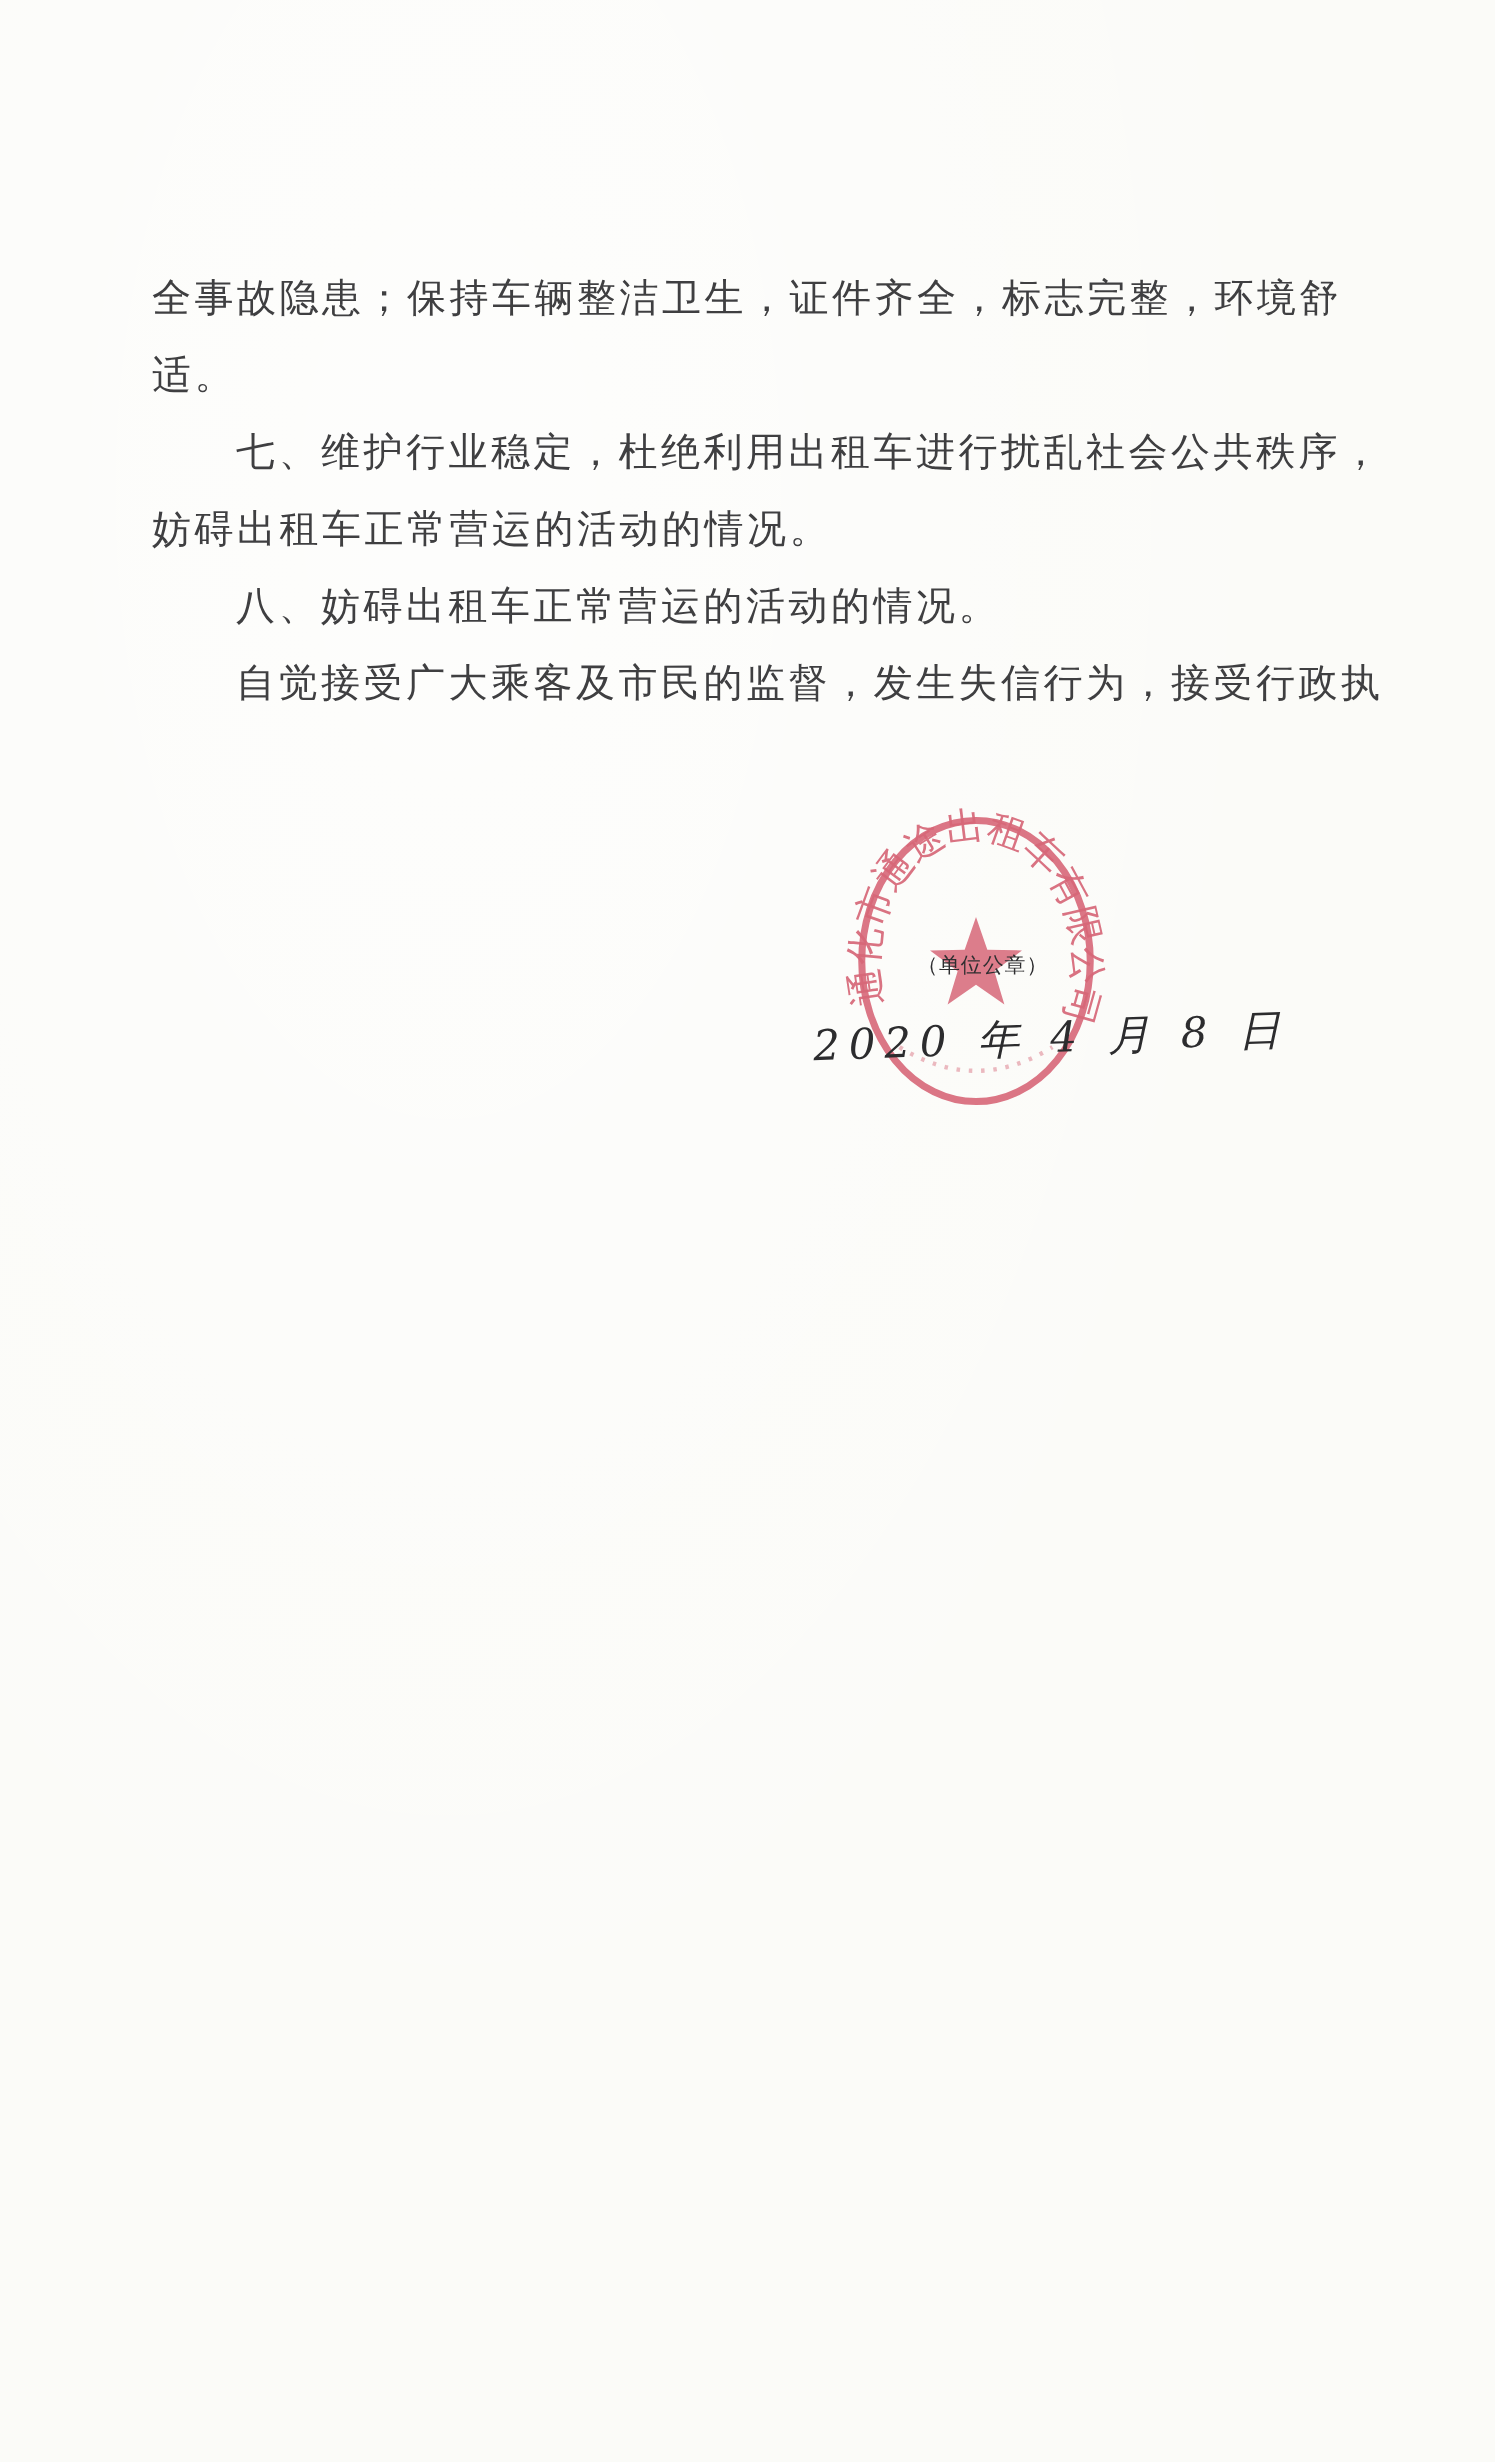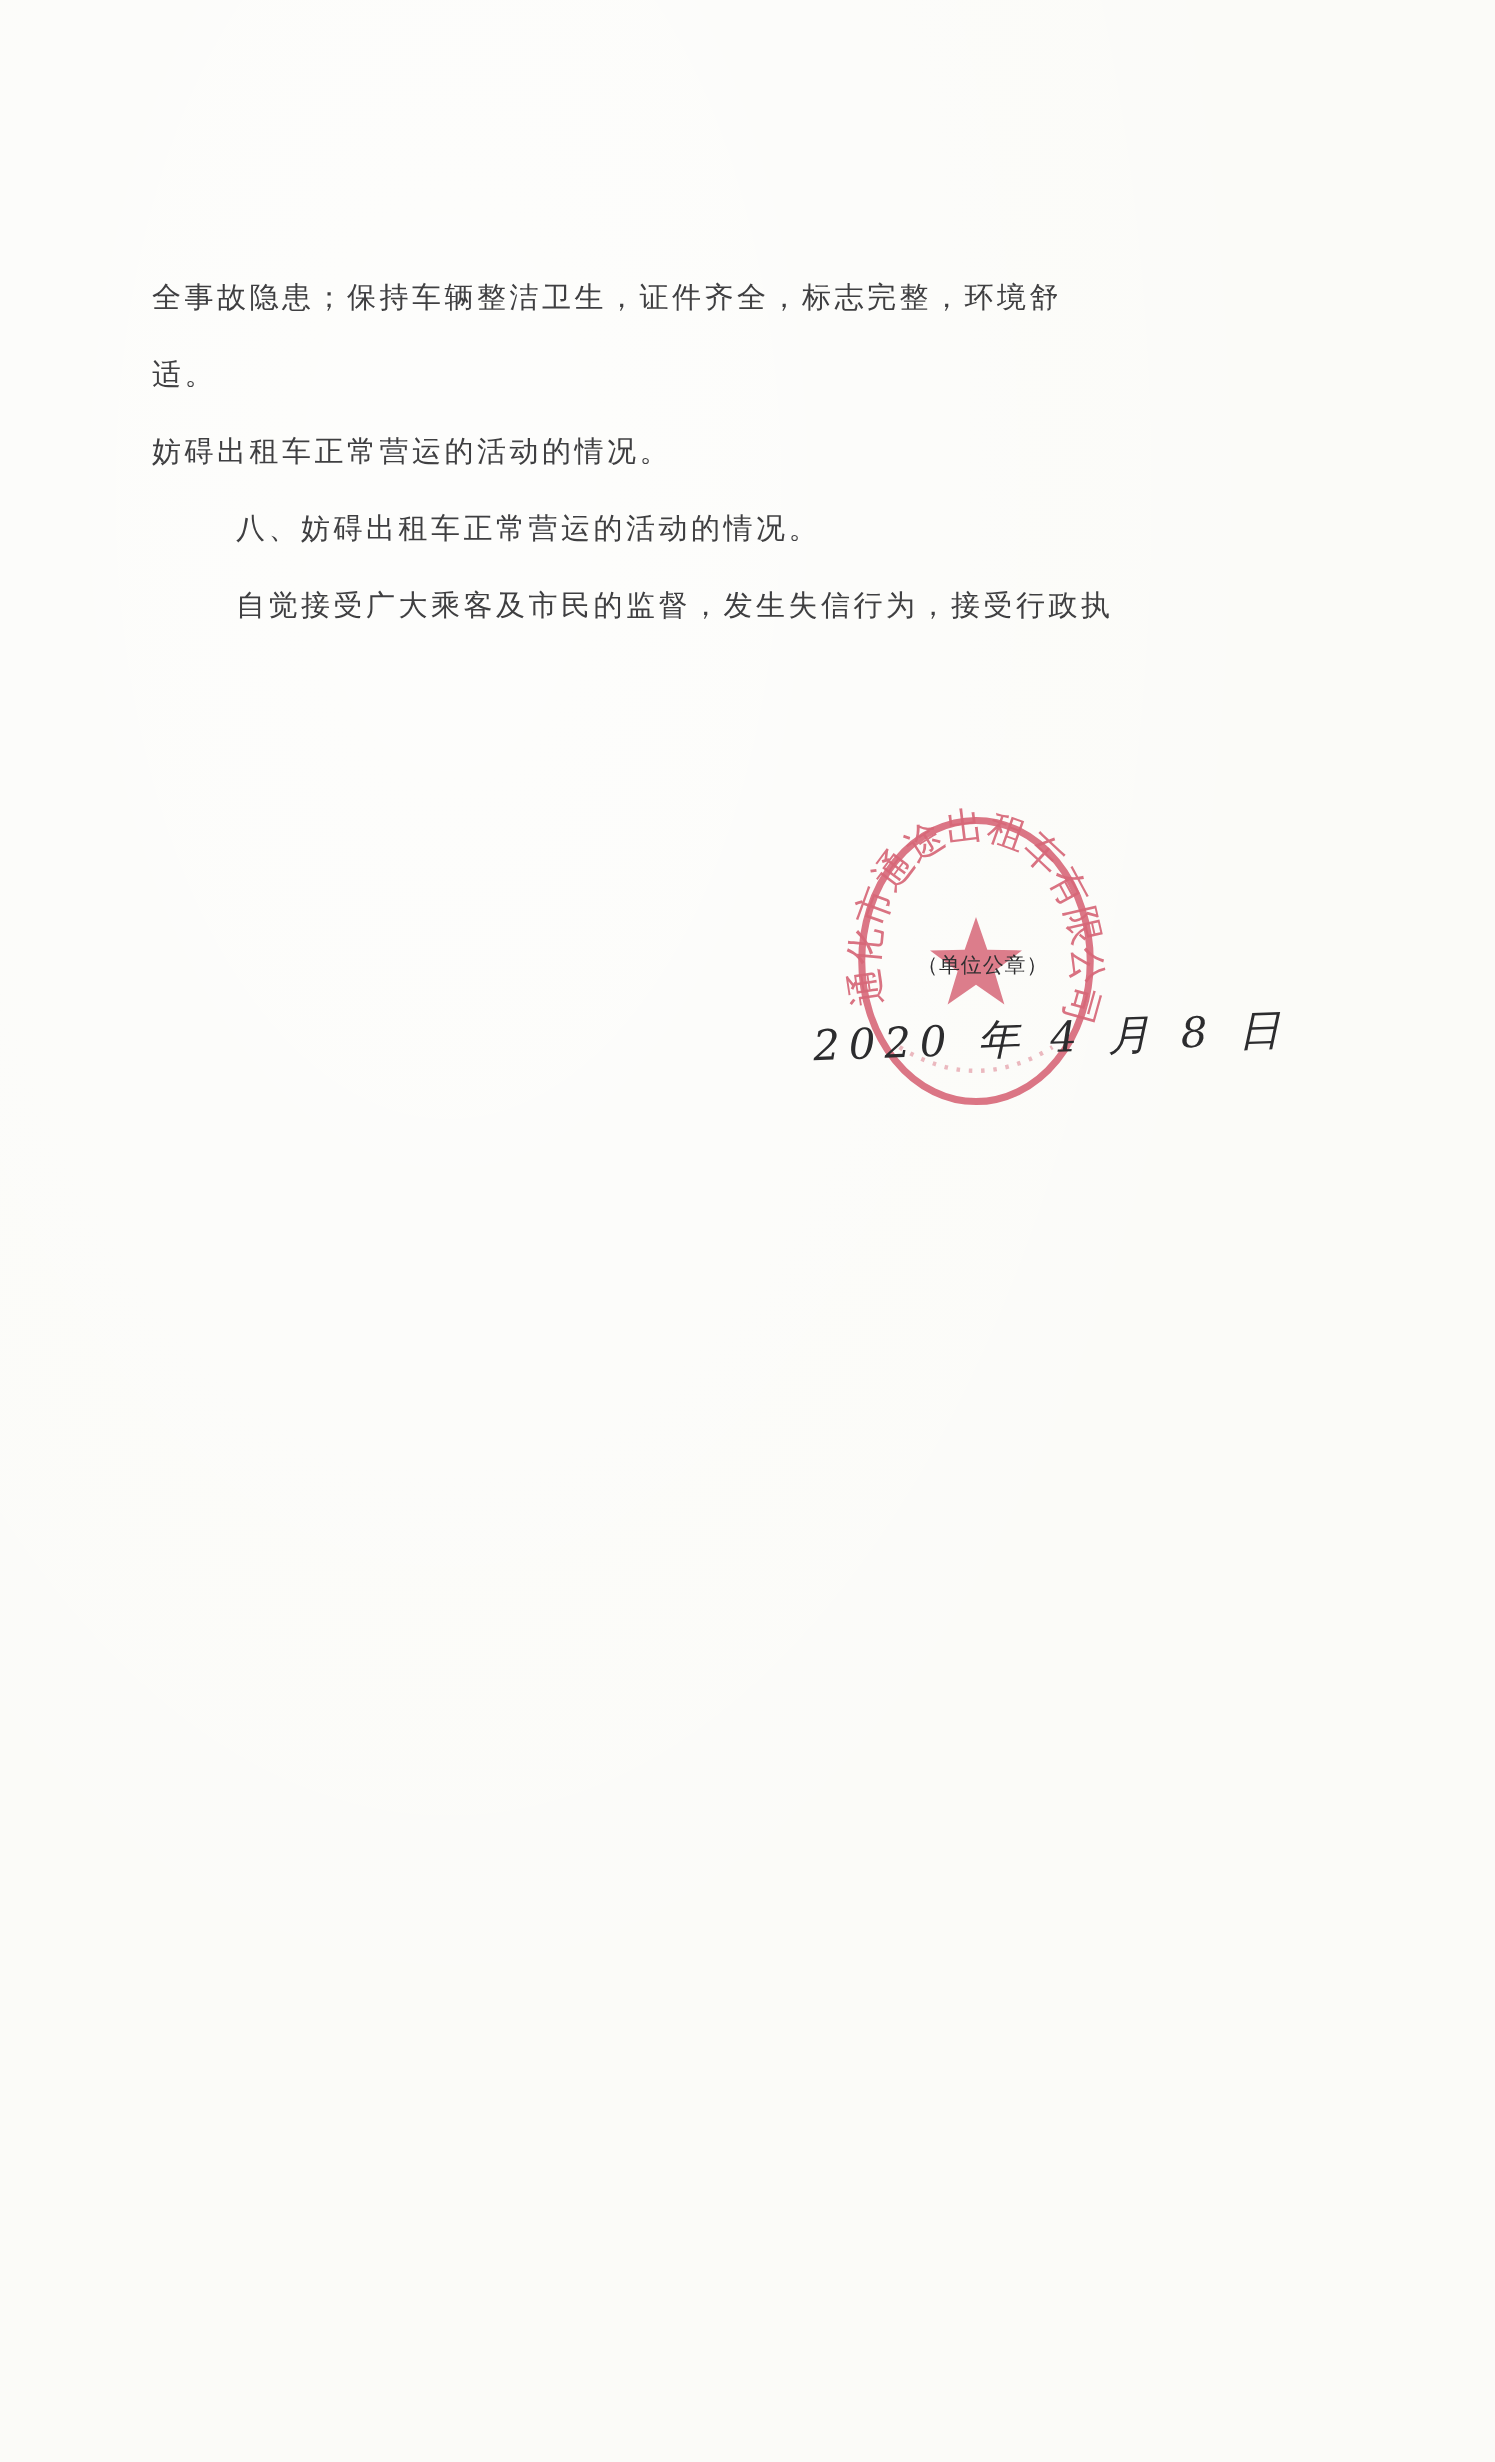--- a/index.html
+++ b/index.html
@@ -25,21 +25,21 @@
   .text-block {
     position: absolute;
     left: 152px;
     top: 259px;
     width: 1196px;
     color: #3f3f41;
   }
   .doc-line {
     height: 77px;
     line-height: 77px;
-    font-size: 29px;
+    font-size: 39px;
     letter-spacing: 3.5px;
     white-space: nowrap;
     font-weight: 400;
   }
   .doc-line.indent {
     text-indent: 84px;
   }
   
   .stamp {
     position: absolute;
@@ -75,20 +75,21 @@
   }
 </style>
 </head>
 <body>
 
 <div class="paper">
 
   <div class="text-block">
     <div class="doc-line">全事故隐患；保持车辆整洁卫生，证件齐全，标志完整，环境舒</div>
     <div class="doc-line">适。</div>
+    <div class="doc-line indent">七、维护行业稳定，杜绝利用出租车进行扰乱社会公共秩序，</div>
     <div class="doc-line">妨碍出租车正常营运的活动的情况。</div>
     <div class="doc-line indent">八、妨碍出租车正常营运的活动的情况。</div>
     <div class="doc-line indent">自觉接受广大乘客及市民的监督，发生失信行为，接受行政执</div>
   </div>
 
   <svg class="stamp" viewBox="0 0 330 380" xmlns="http://www.w3.org/2000/svg">
 
     <ellipse cx="165" cy="190" rx="130" ry="160" fill="none" stroke="#d15266" stroke-width="8" stroke-opacity="0.9"></ellipse>
 
     <polygon points="165,140 177.9,177.2 217.3,178 185.9,201.8 197.3,239.5 165,217 132.7,239.5 144.1,201.8 112.7,178 152.1,177.2" fill="#d15266" fill-opacity="0.85"></polygon>

